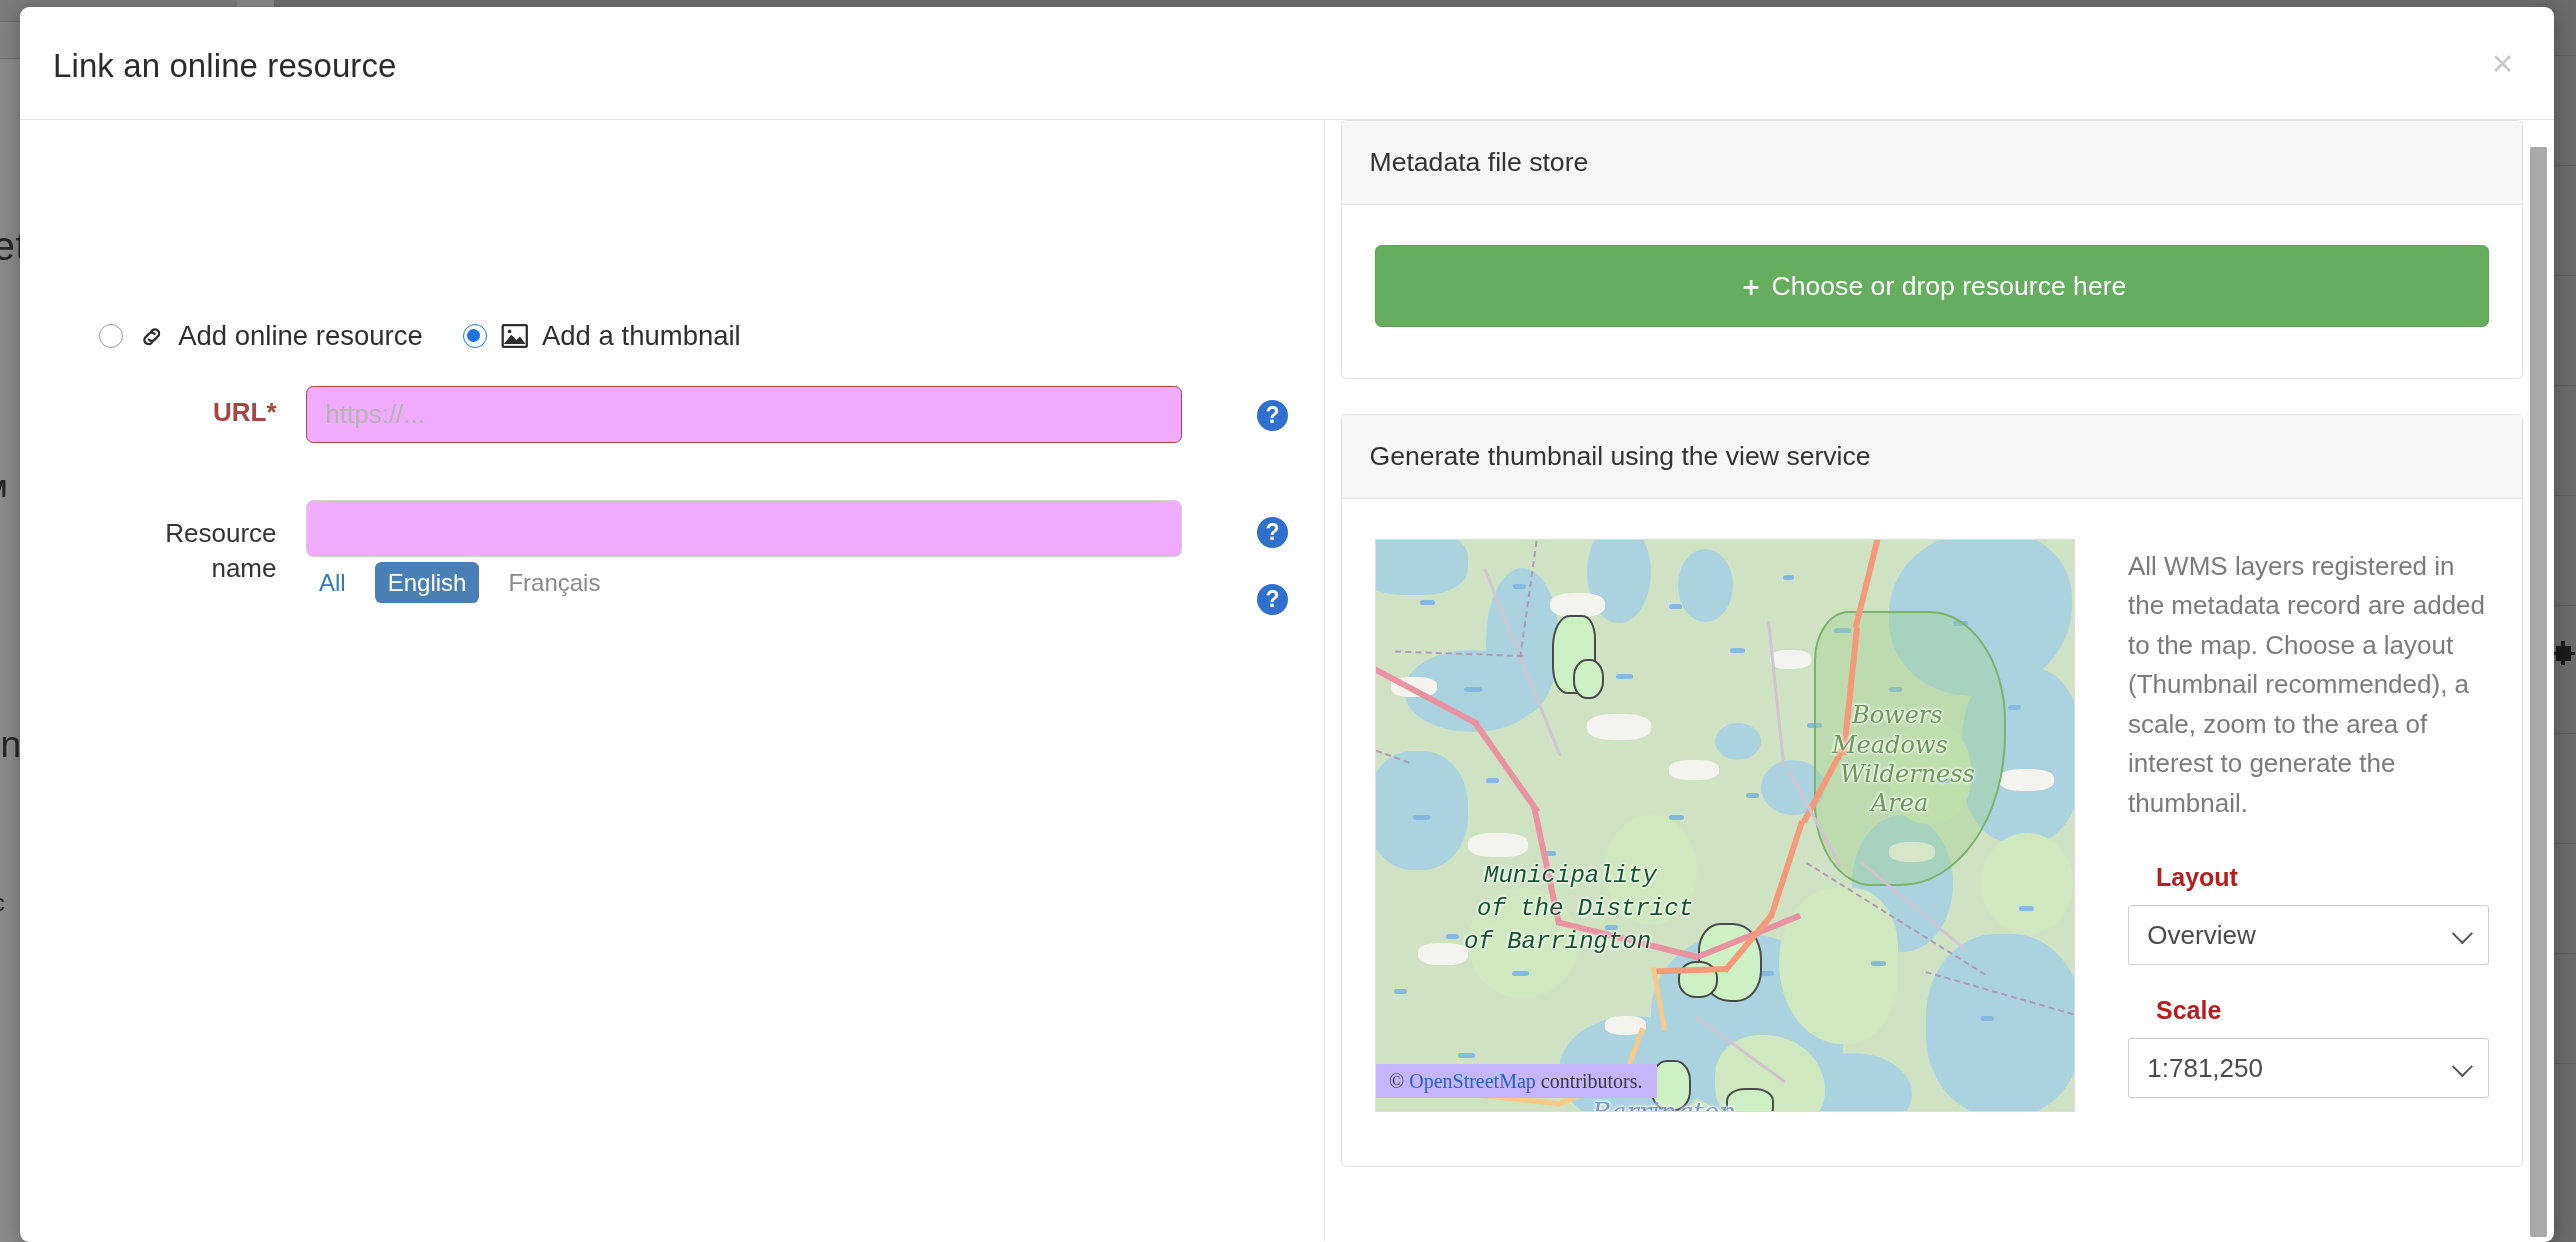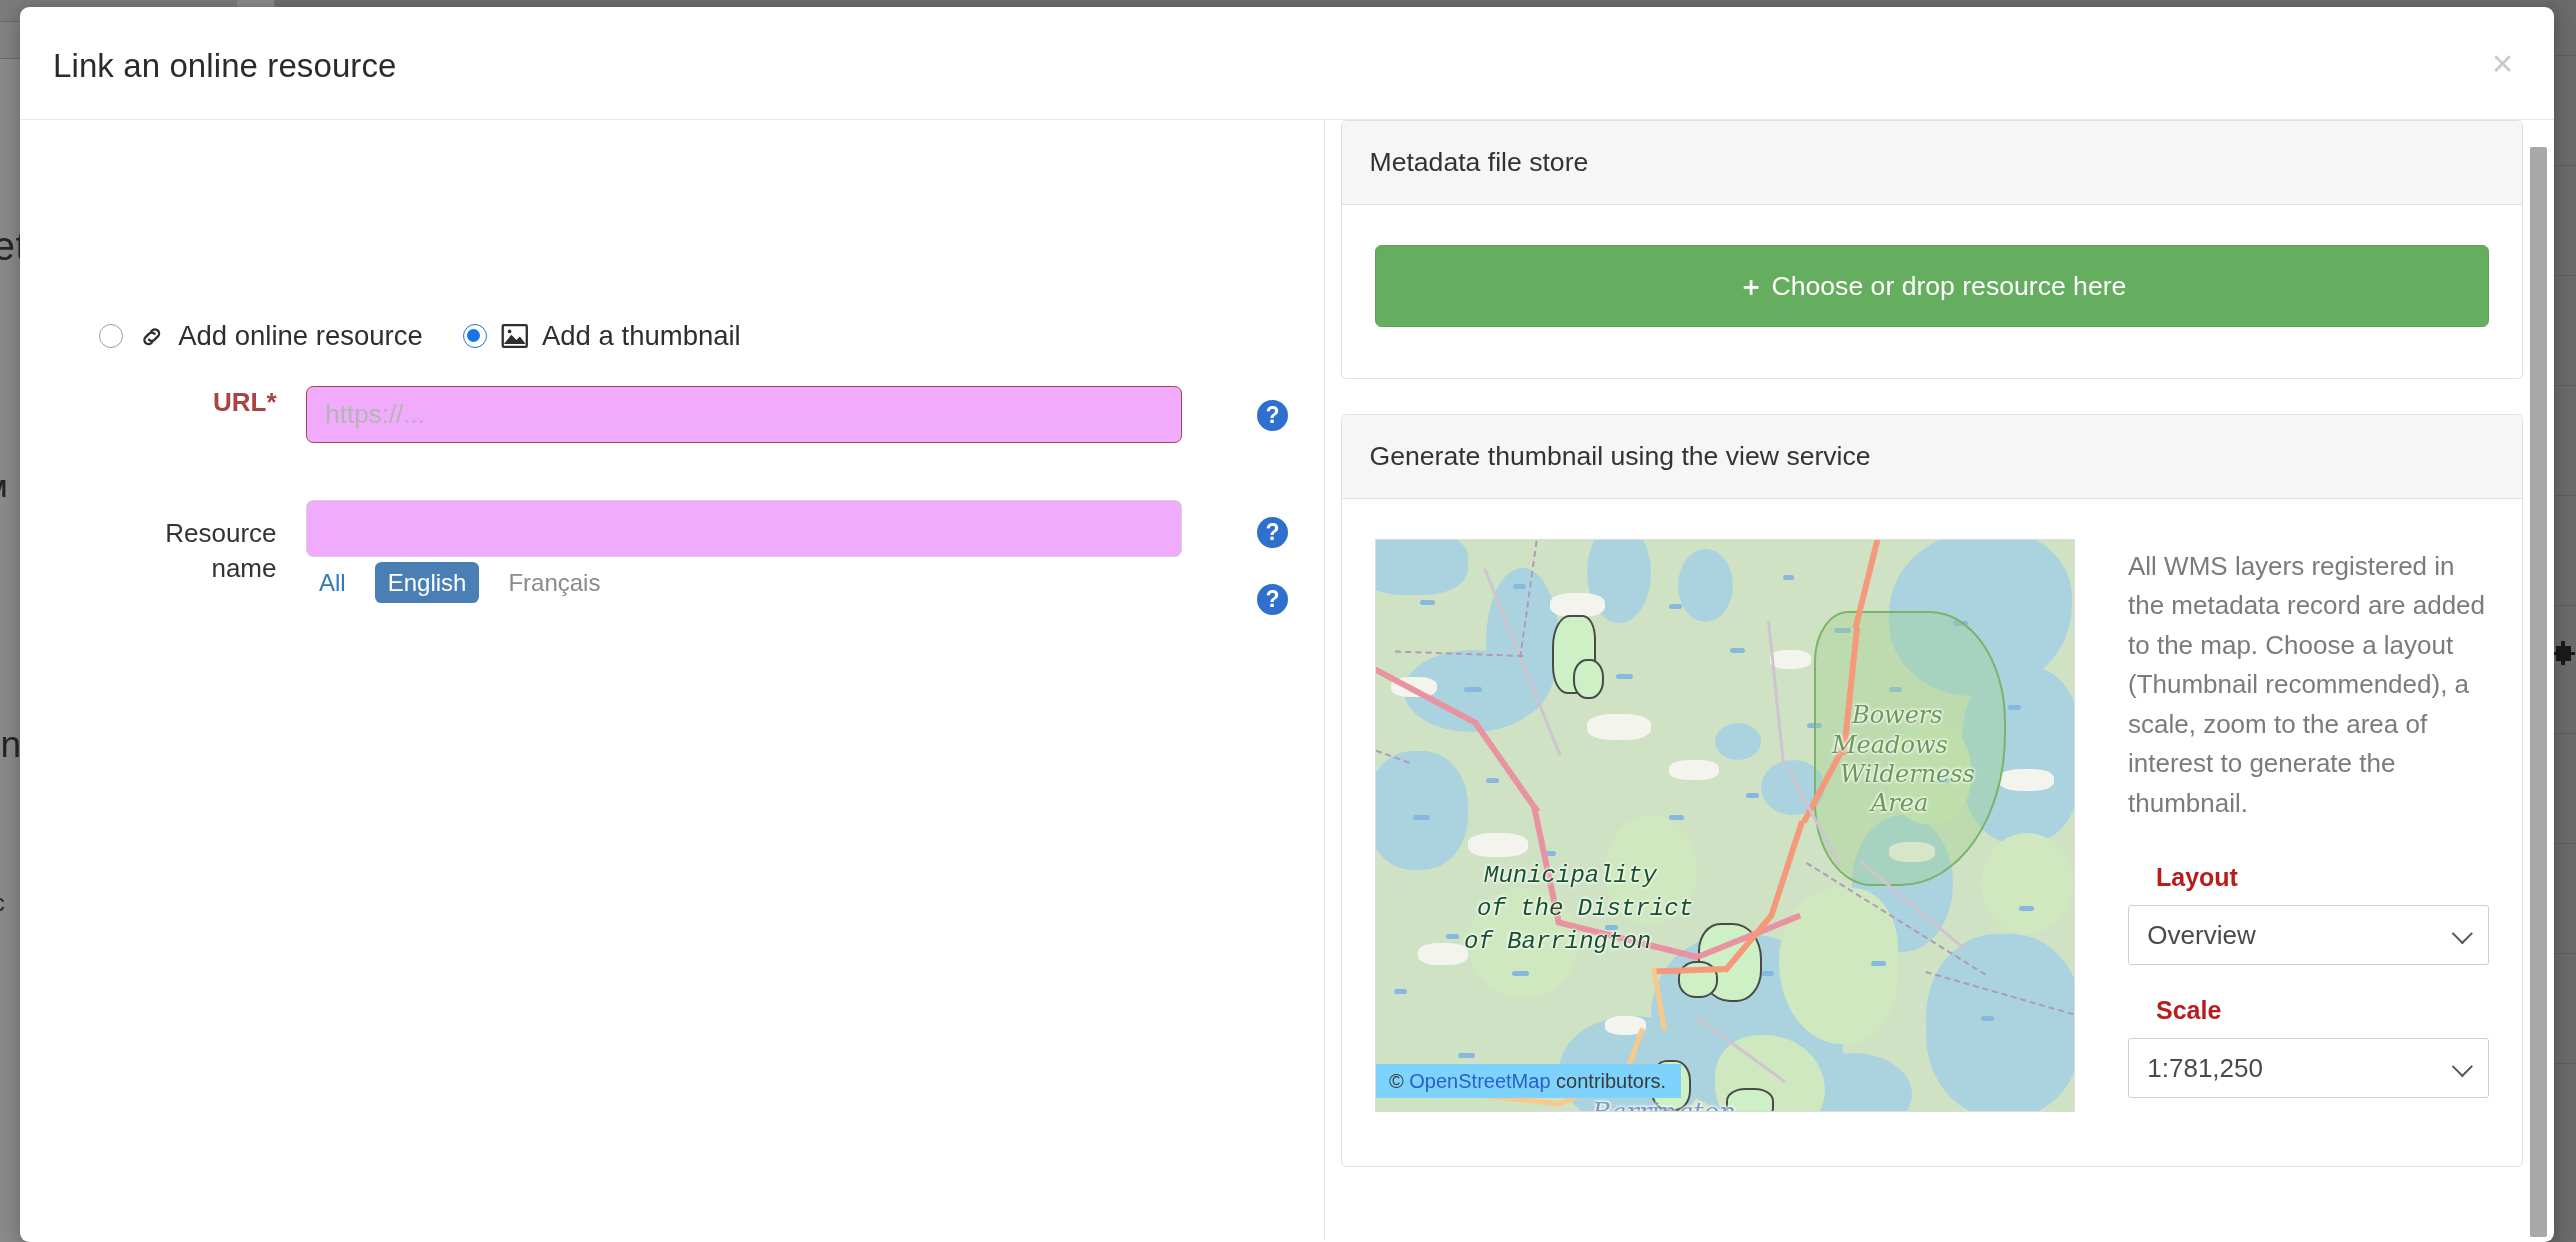--- a/index.html
+++ b/index.html
@@ -312,25 +312,25 @@
     white-space: nowrap;
     line-height: 1.18;
     pointer-events: none;
   }
   .map-lbl.green { color: #6a9958; font-size: 24px; }
   .map-lbl.purple{ color: #14532d; font-size: 24px; font-family: Liberation Mono, monospace; }
   .map-lbl.blue  { color: #7a9bc4; font-size: 26px; }
   .map-attr {
     position: absolute;
     left: 0; bottom: 13px;
-    background: #7dd3fc;
+    background: #c4b5fd;
     padding: 5.5px 14.7px 5.5px 13px;
     font-size: 20px;
     color: #3a3a3a;
-    font-family: Liberation Sans, sans-serif;
+    font-family: Liberation Serif, serif;
     font-style: normal;
   }
   .map-attr a { color: #2a5fc9; text-decoration: none; }
 
   .thumb-side { flex: 1; min-width: 0; padding-top: 7.3px; }
   .thumb-desc {
     font-size: 26px;
     line-height: 1.52;
     color: #7b7b7b;
     margin: 0 0 40px 0;
@@ -446,21 +446,21 @@
               <circle cx="7.5" cy="7" r="1.6" fill="#2e2e2e" stroke="none"></circle>
               <path d="M2.5 18 L9 10 L13.5 14.5 L16.5 11.5 L21.5 18 Z" fill="#2e2e2e" stroke="none"></path>
             </svg>
           </span>
           <span class="radio-label">Add a thumbnail</span>
         </div>
 
       </div>
 
       <div class="form-row">
-        <div class="field-label required" style="left:27.5px; top:265px;">
+        <div class="field-label required" style="left:27.5px; top:275px;">
           <span>URL</span><span class="star">*</span>
         </div>
         <input class="text-input error" style="left: 286px; top: 266px; width: 876px;" placeholder="https://...">
         <div class="help-icon" style="left:1237px; top:280px;">?</div>
       </div>
 
       <div class="form-row">
         <div class="field-label" style="left:27.5px; top:396px;">
           <div>Resource</div>
           <div>name</div>

